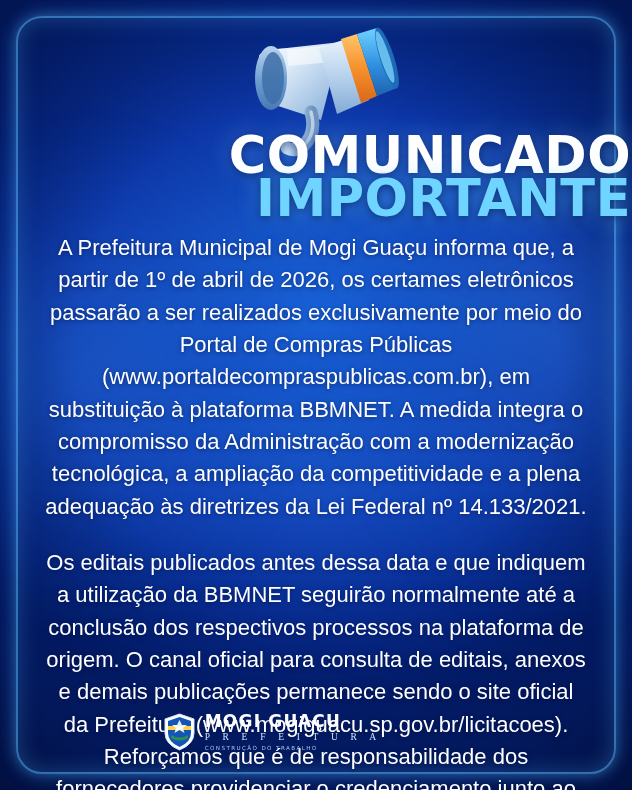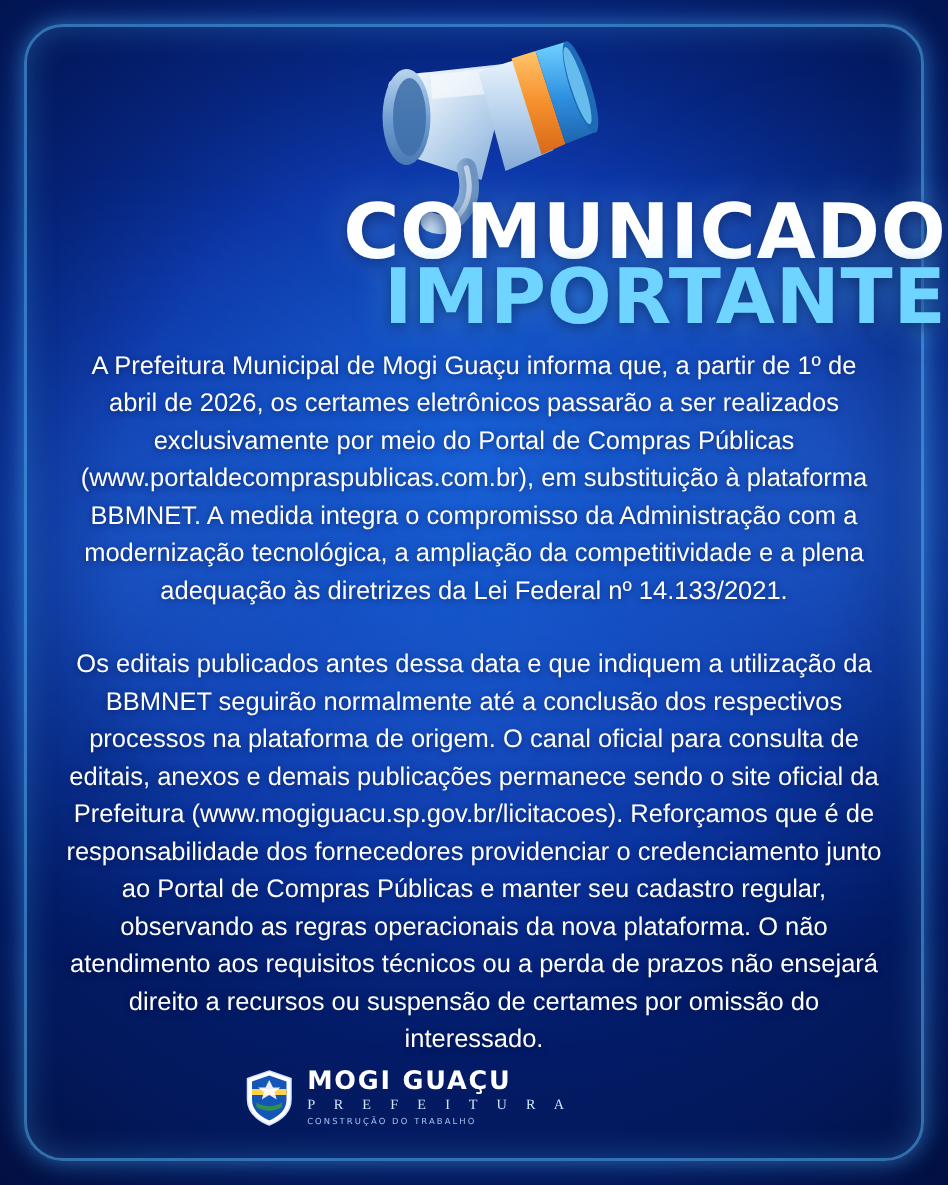--- a/index.html
+++ b/index.html
@@ -110,21 +110,21 @@
   
   .body-text {
     position: absolute;
     top: 232px;
     left: 44px;
     width: 544px;
     text-align: center;
     color: #ffffff;
   }
   .para {
-    font-size: 17px;
+    font-size: 22px;
     line-height: 1.47;
     margin: 0 0 24px 0;
     text-shadow: 0 1px 4px rgba(0,15,60,0.55);
   }
   .para.second {
     margin-bottom: 4px;
   }
 
   
   .footer {

